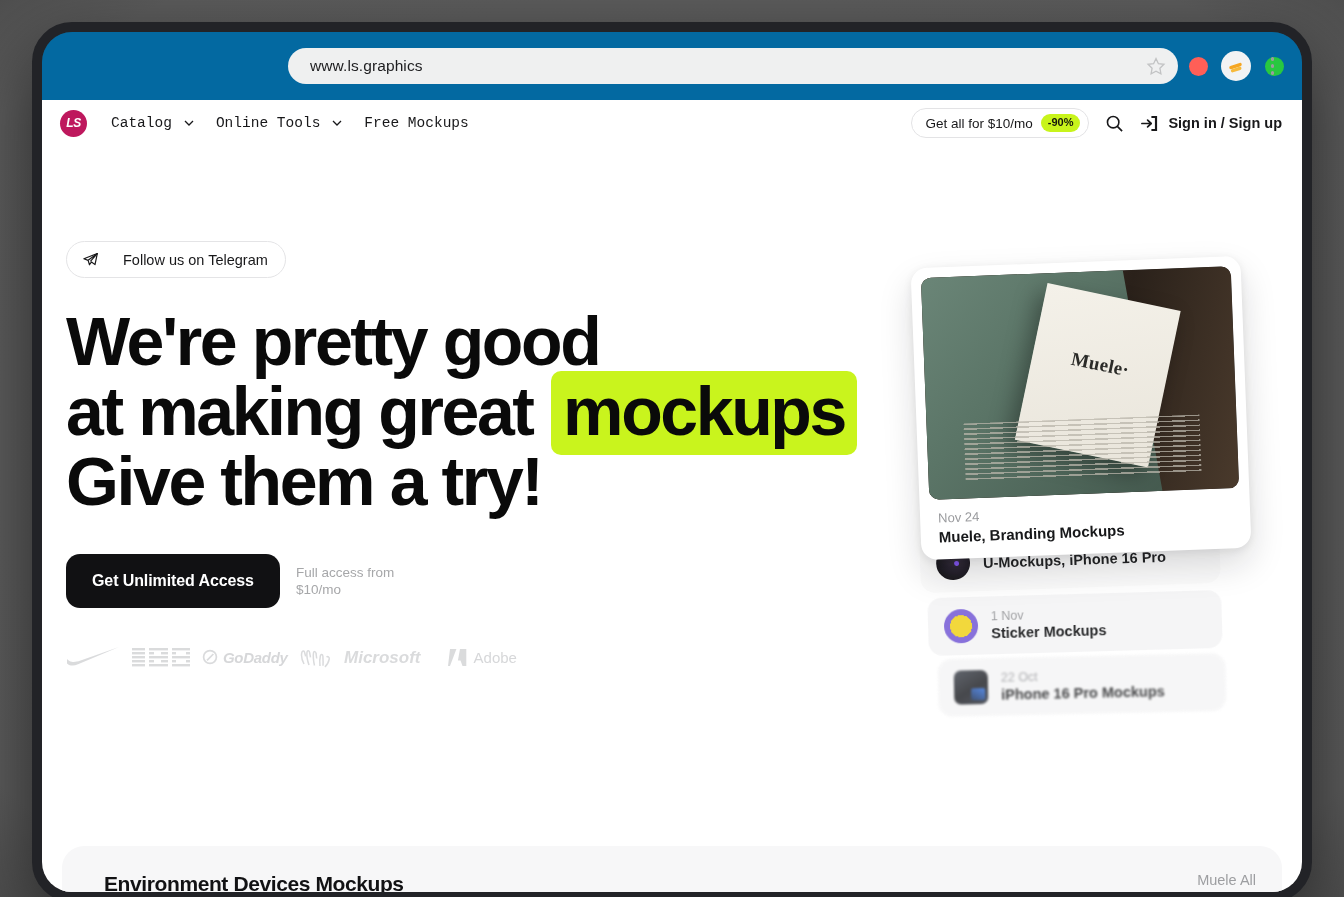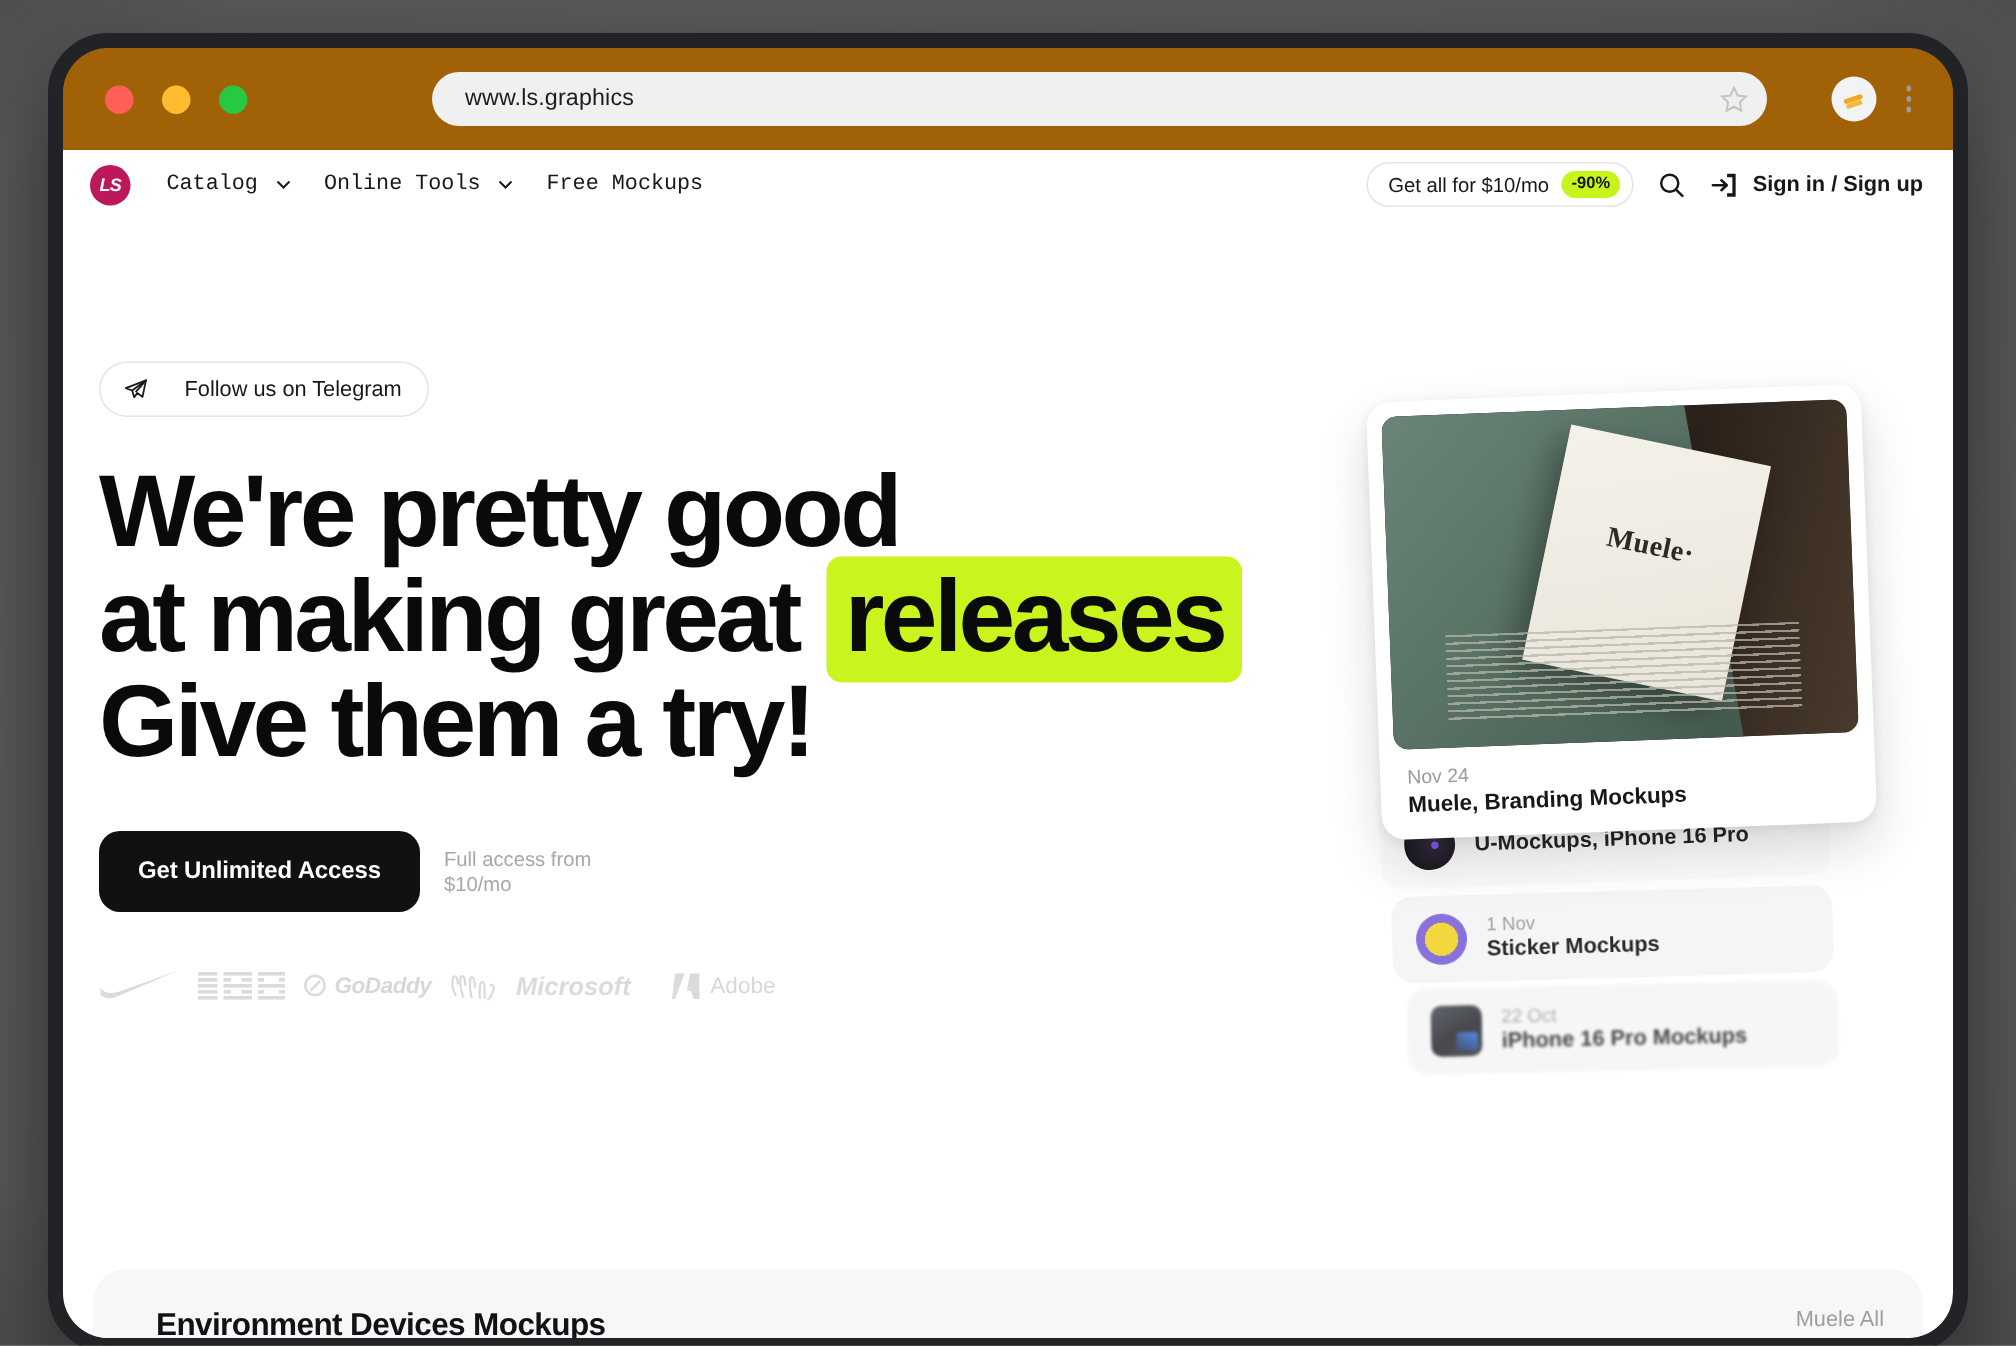--- a/index.html
+++ b/index.html
@@ -34,25 +34,26 @@
     background: #333437;
     border: 10px solid #222327;
     border-radius: 40px;
     overflow: hidden;
     box-shadow: 0 26px 70px rgba(0,0,0,.55);
   }
 
   
   .chrome-bar {
     height: 68px;
-    background: #a16207;
+    background: #0369a1;
     display: flex;
     align-items: center;
     padding: 0 18px 0 28px;
     position: relative;
+    justify-content: flex-end;
   }
 
   .traffic-lights { display: flex; gap: 19px; align-items: center; }
   .tl { width: 19px; height: 19px; border-radius: 50%; }
   .tl.red    { background: #ff5f57; }
   .tl.yellow { background: #febc2e; }
   .tl.green  { background: #28c840; }
 
   .url-bar {
     position: absolute;
@@ -476,21 +477,21 @@
         <svg width="17" height="17" viewBox="0 0 20 20" fill="none" stroke="#18181a" stroke-width="1.4" stroke-linejoin="round">
           <path d="M18 3L2.2 9.1l5 1.9 1.6 5.2 2.4-3.3 4.1 3.1z"></path>
           <path d="M7.2 11l10.8-8-8.1 9.2"></path>
         </svg>
         <span>Follow us on Telegram</span>
       </div>
 
       <h1 class="headline">
         <span>We're pretty good</span><br>
         <span>at making great</span>
-        <span class="hl-mark">releases</span><br>
+        <span class="hl-mark">mockups</span><br>
         <span>Give them a try!</span>
       </h1>
 
       <div class="cta-row">
         <div class="cta-btn">Get Unlimited Access</div>
         <div class="cta-note">
           <div>Full access from</div>
           <div>$10/mo</div>
         </div>
       </div>

